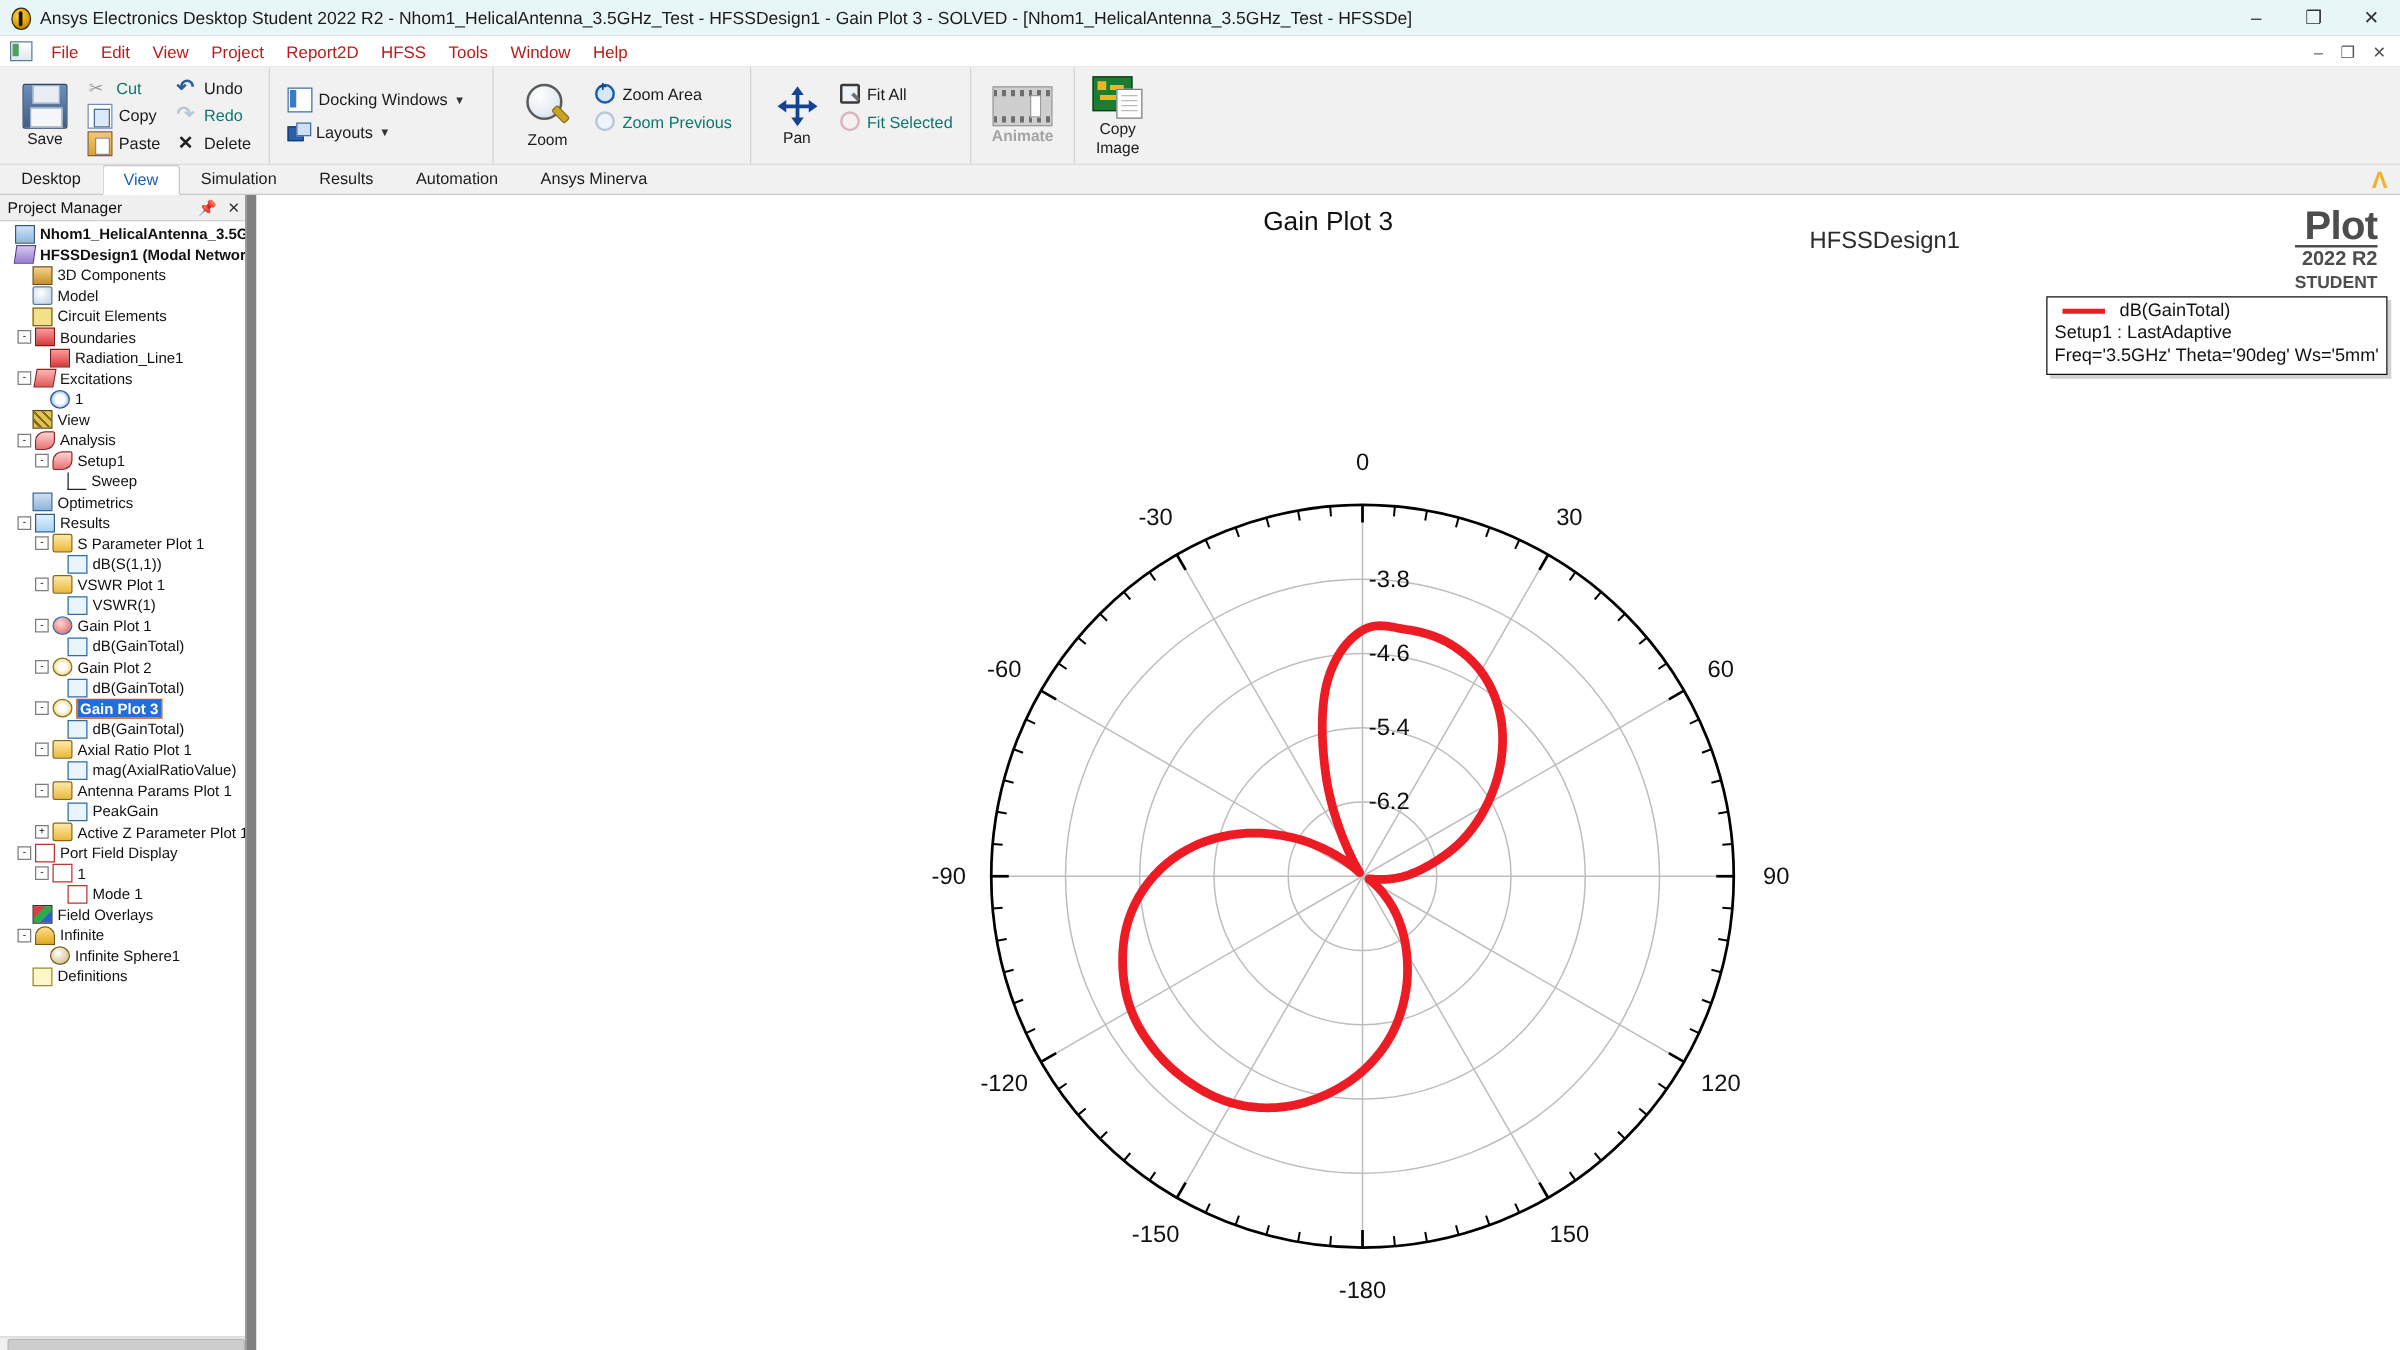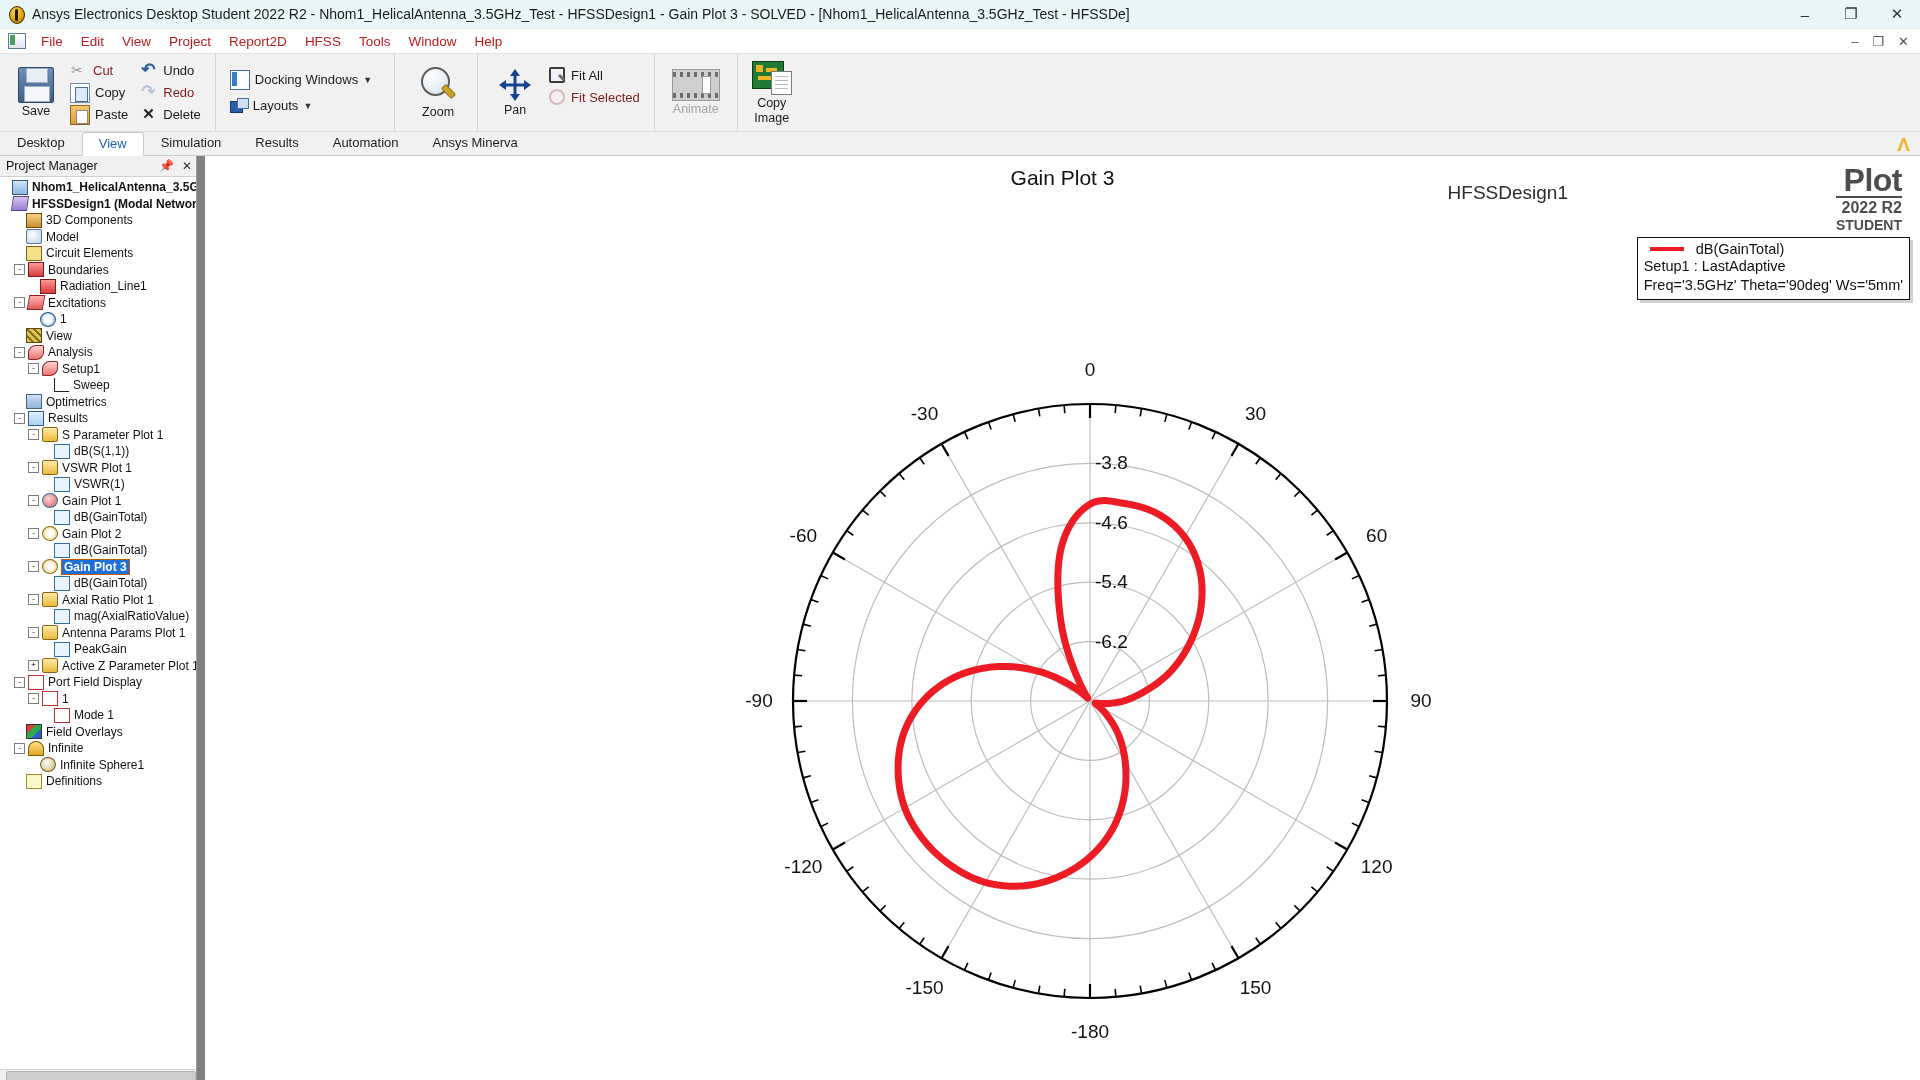--- a/index.html
+++ b/index.html
@@ -34,21 +34,21 @@
   .menuright{margin-left:auto;display:flex;align-items:center;padding-right:4px;}
   .menuright .mb{font-size:13px;color:#555;padding:0 7px;}
   
   .ribbon{height:77px;background:#f1f1f1;display:flex;align-items:stretch;border-bottom:1px solid #dcdcdc;}
   .rgroup{display:flex;align-items:stretch;border-right:1px solid #d4d4d4;padding:2px 6px;}
   .rgroup:last-child{border-right:none;}
   .bigbtn{width:56px;display:flex;flex-direction:column;align-items:center;justify-content:center;padding:0 2px;}
   .bigbtn .lbl{font-size:12.5px;color:#1b1b1b;margin-top:2px;text-align:center;line-height:13px;}
   .smallcol{display:flex;flex-direction:column;justify-content:center;padding:0 2px;}
   .smbtn{display:flex;align-items:center;height:22px;padding:0 6px 0 2px;font-size:13px;color:#1b1b1b;white-space:nowrap;}
-  .smbtn.dim{color:#7f1d1d;text-align:center;}
+  .smbtn.dim{color:#0f766e;text-align:center;}
   .smbtn .ic{width:18px;height:18px;margin-right:5px;flex:0 0 18px;position:relative;}
   .caret{font-size:9px;margin-left:5px;color:#333;}
   
   .ic-save{width:34px;height:34px;background:linear-gradient(#6d8fb7,#3e5e86);border:1px solid #2c4767;border-radius:2px;position:relative;}
   .ic-save:before{content:"";position:absolute;left:7px;top:0px;width:20px;height:13px;background:#e9eef5;border:1px solid #9fb0c4;}
   .ic-save:after{content:"";position:absolute;left:5px;bottom:0;width:24px;height:14px;background:#f4f6fa;border:1px solid #9fb0c4;}
   .ic-scissor:before{content:"\2702";font-size:14px;color:#9a9a9a;position:absolute;left:1px;top:0;}
   .ic-copy{background:#fff;border:1px solid #6f8db0;}
   .ic-copy:after{content:"";position:absolute;left:4px;top:3px;width:11px;height:13px;background:#dce9f7;border:1px solid #4a6f99;}
   .ic-paste{background:linear-gradient(#f4c870,#d9a03a);border:1px solid #8a6118;}
@@ -229,20 +229,30 @@
   </div>
 
   <div class="rgroup" style="padding-left:10px;">
     <div class="bigbtn" style="width:62px;">
       <div class="magnifier">
         <div class="lens"></div>
           <div class="hdl"></div>
       </div>
       <div class="lbl">Zoom</div>
     </div>
+    <div class="smallcol" style="justify-content:flex-start;padding-top:8px;">
+      <div class="smbtn">
+        <span class="ic ic-zoomarea"></span>
+        <span>Zoom Area</span>
+      </div>
+      <div class="smbtn dim">
+        <span class="ic ic-zoomprev"></span>
+        <span>Zoom Previous</span>
+      </div>
+    </div>
   </div>
 
   <div class="rgroup" style="padding-left:8px;">
     <div class="bigbtn" style="width:54px;">
       <svg width="34" height="34" viewBox="0 0 34 34">
         <path d="M17 1 L22 8 L18.5 8 L18.5 15.5 L26 15.5 L26 12 L33 17 L26 22 L26 18.5 L18.5 18.5 L18.5 26 L22 26 L17 33 L12 26 L15.5 26 L15.5 18.5 L8 18.5 L8 22 L1 17 L8 12 L8 15.5 L15.5 15.5 L15.5 8 L12 8 Z" fill="#14438f"></path>
       </svg>
       <div class="lbl">Pan</div>
     </div>
     <div class="smallcol" style="justify-content:flex-start;padding-top:8px;">
@@ -251,21 +261,21 @@
         <span>Fit All</span>
       </div>
       <div class="smbtn dim">
         <span class="ic ic-fitsel"></span>
         <span>Fit Selected</span>
       </div>
     </div>
   </div>
 
   <div class="rgroup">
-    <div class="bigbtn" style="width:66px;">
+    <div class="bigbtn" style="width:66px;font-weight:bold;">
       <div class="animicon">
         <div class="strip s1"></div>
           <div class="strip s2"></div>
           <div class="bar"></div>
       </div>
       <div class="lbl" style="color:#a3a3a3;">Animate</div>
     </div>
   </div>
 
   <div class="rgroup">

